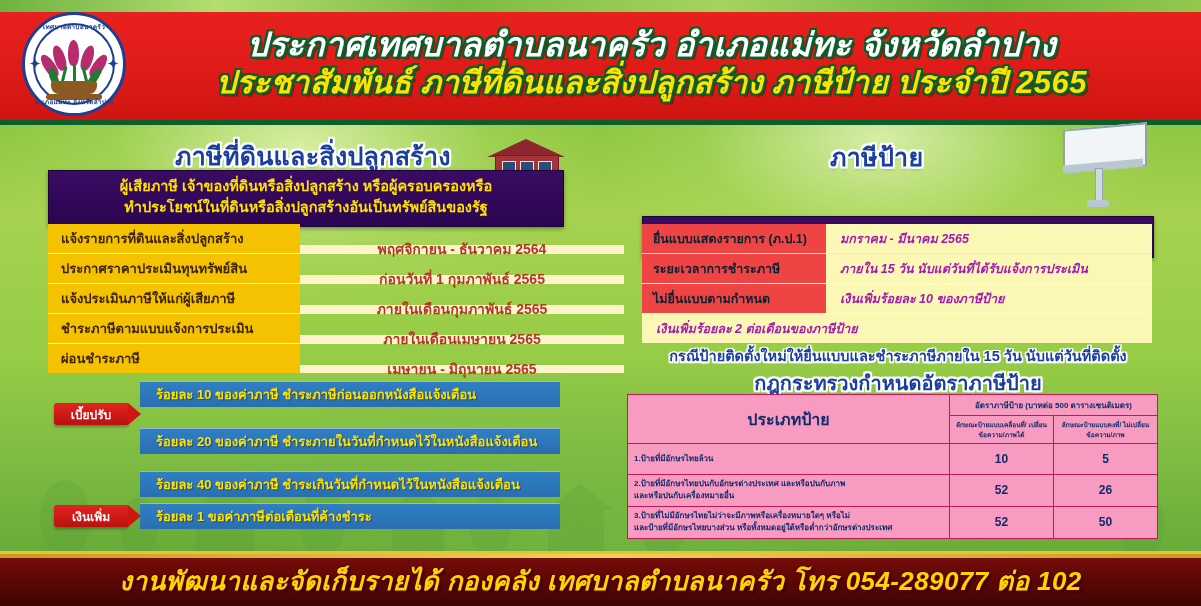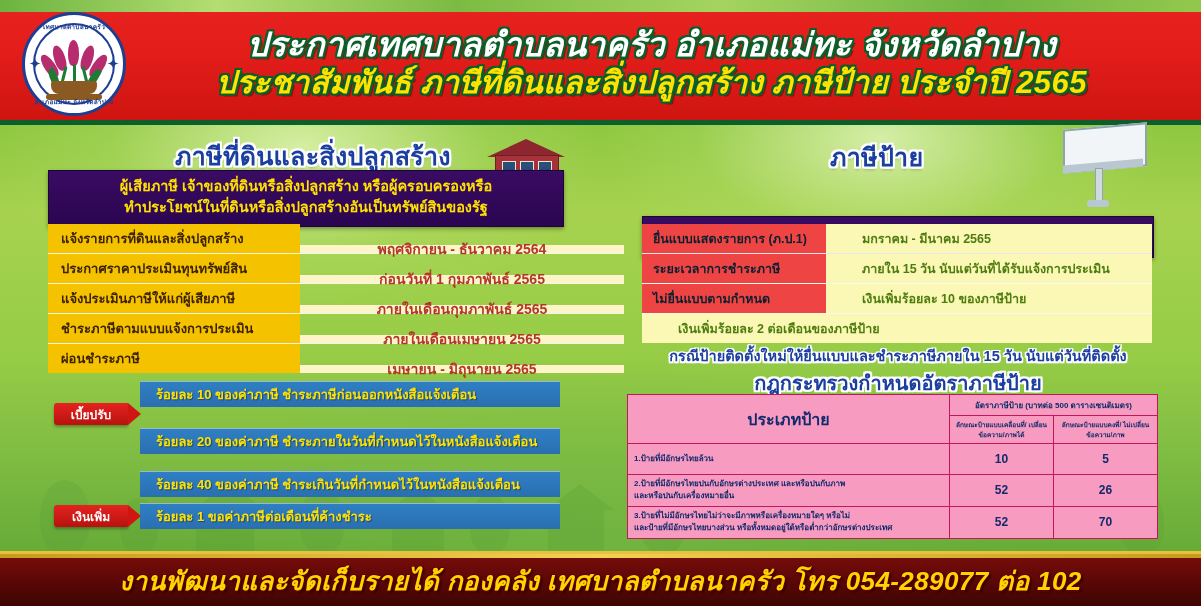--- a/index.html
+++ b/index.html
@@ -97,22 +97,22 @@
 
   
   #sign-table{position:absolute;left:642px;top:224px;width:510px;}
   #sign-table .row{display:flex;height:29px;border-bottom:1px solid rgba(255,255,255,.9);}
   #sign-table .row:last-child{border-bottom:none;}
   #sign-table .lbl{
     width:184px;background:#ef4444;color:#0a2030;font-size:12.5px;font-weight:bold;
     display:flex;align-items:center;padding-left:11px;box-sizing:border-box;
   }
   #sign-table .val{
-    flex:1;background:#fbf7b4;color:#4d7c0f;font-size:12.5px;font-weight:bold;
-    display:flex;align-items:center;padding-left:36px;box-sizing:border-box;
+    flex:1;background:#fbf7b4;color:#a21caf;font-size:12.5px;font-weight:bold;
+    display:flex;align-items:center;padding-left:14px;box-sizing:border-box;font-style:italic;
   }
 
   
   #sign-note{
     position:absolute;left:642px;top:344px;width:512px;text-align:center;
     font-size:14.5px;font-weight:bold;color:#1b3fa0;
     text-shadow:-1.5px 0 #fff,1.5px 0 #fff,0 -1.5px #fff,0 1.5px #fff,-1.5px -1.5px #fff,1.5px -1.5px #fff,-1.5px 1.5px #fff,1.5px 1.5px #fff;
   }
   #rate-title{
     position:absolute;left:642px;top:367px;width:512px;text-align:center;
@@ -371,21 +371,21 @@
       <div class="c-num c-mid">52</div>
       <div class="c-num">26</div>
     </div>
 
     <div class="trow">
       <div class="c-type">
         <span>3.ป้ายที่ไม่มีอักษรไทยไม่ว่าจะมีภาพหรือเครื่องหมายใดๆ หรือไม่</span>
         <span>และป้ายที่มีอักษรไทยบางส่วน หรือทั้งหมดอยู่ใต้หรือต่ำกว่าอักษรต่างประเทศ</span>
       </div>
       <div class="c-num c-mid">52</div>
-      <div class="c-num">70</div>
+      <div class="c-num">50</div>
     </div>
   </div>
 
   <div class="footer">
     <div class="footer-strip"></div>
     <div class="footer-text">งานพัฒนาและจัดเก็บรายได้ กองคลัง เทศบาลตำบลนาครัว โทร 054-289077 ต่อ 102</div>
   </div>
 
 </div>
 

